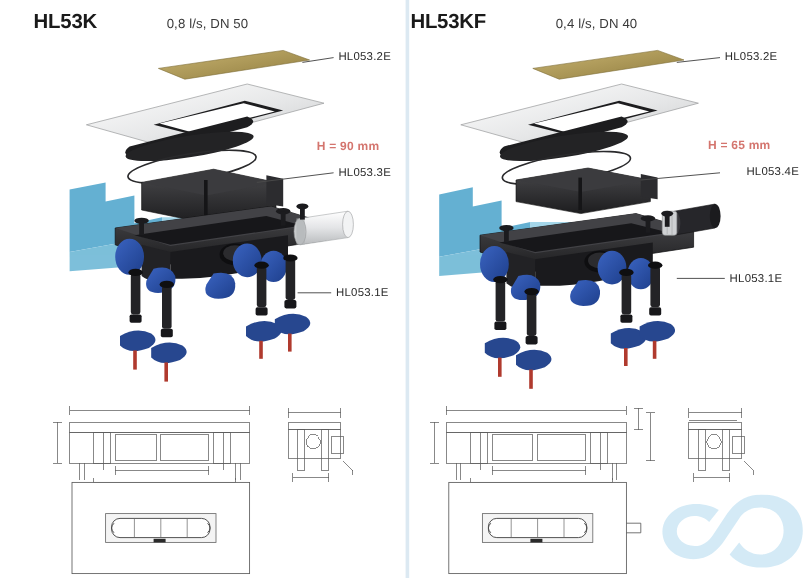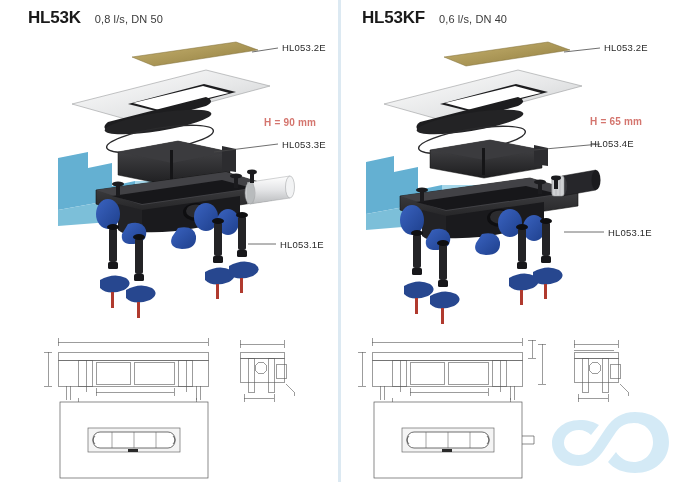--- a/index.html
+++ b/index.html
@@ -16,23 +16,23 @@
     background:#dce9f2;
   }
 
   
   .panel{position:absolute;top:0;height:482px;width:338px;border-radius:20px;}
   .panel.left{left:0;}
   .panel.right{left:338px;}
 
   
   .head{position:absolute;top:8px;left:28px;display:flex;align-items:baseline;gap:14px;white-space:nowrap;}
-  .panel.right .head{left:24px;}
+  .panel.right .head{left:4px;}
   .head .model{font-size:17px;font-weight:bold;letter-spacing:-.2px;color:#1a1a1a;}
-  .head .spec{font-size:11px;color:#3a3a3a;letter-spacing:.1px;}
+  .head .spec{font-size:11px;color:#3a3a3a;letter-spacing:.1px;margin-left:44px;}
 
   
   .callout{position:absolute;font-size:9.5px;color:#2b2b2b;white-space:nowrap;letter-spacing:.2px;}
   .callout.red{color:#d4756e;font-size:10px;font-weight:bold;}
 
   
   .art{position:absolute;left:0;top:0;width:338px;height:482px;}
 
   
   .wm{position:absolute;right:6px;bottom:8px;width:124px;height:62px;opacity:.85;}
@@ -217,21 +217,21 @@
         <rect x="128" y="449" width="10" height="3" fill="#2a2a2a"></rect>
         <path d="M95 436 q-4 4 0 8 M173 436 q4 4 0 8" stroke="#4a4a4a" stroke-width=".8" fill="none"></path>
       </g>
     </svg>
   </div>
 
   <div class="panel right">
 
     <div class="head">
       <span class="model">HL53KF</span>
-      <span class="spec">0,6 l/s, DN 40</span>
+      <span class="spec">0,4 l/s, DN 40</span>
     </div>
 
     <svg class="art" viewBox="0 0 338 482">
       <defs>
         <linearGradient id="steelR" x1="0" y1="0" x2="1" y2="1">
           <stop offset="0" stop-color="#ffffff"></stop>
             <stop offset=".55" stop-color="#e6e7e8"></stop>
             <stop offset="1" stop-color="#c9cbcc"></stop>
         </linearGradient>
         <linearGradient id="goldR" x1="0" y1="0" x2="1" y2="1">
@@ -343,21 +343,21 @@
 
       <g stroke="#4a4a4a" stroke-width=".8" fill="none">
         <path d="M226 52 L262 48"></path>
         <path d="M196 150 L262 144"></path>
         <path d="M226 232 L266 232"></path>
       </g>
     </svg>
 
     <div class="callout" style="left:266px;top:42px;">HL053.2E</div>
     <div class="callout red" style="left:252px;top:116px;text-align:right;">H = 65 mm</div>
-    <div class="callout" style="left:252px;top:138px;">HL053.4E</div>
+    <div class="callout" style="left:284px;top:138px;">HL053.4E</div>
     <div class="callout" style="left:270px;top:227px;">HL053.1E</div>
 
     <svg class="art" viewBox="0 0 338 482">
       <g stroke="#5a5a5a" stroke-width=".6" fill="none" shape-rendering="crispEdges">
         <rect x="34" y="352" width="150" height="8"></rect>
         <rect x="34" y="360" width="150" height="26"></rect>
         <rect x="54" y="360" width="14" height="26"></rect>
         <rect x="72" y="362" width="34" height="22"></rect>
         <rect x="110" y="362" width="40" height="22"></rect>
         <rect x="154" y="360" width="14" height="26"></rect>

